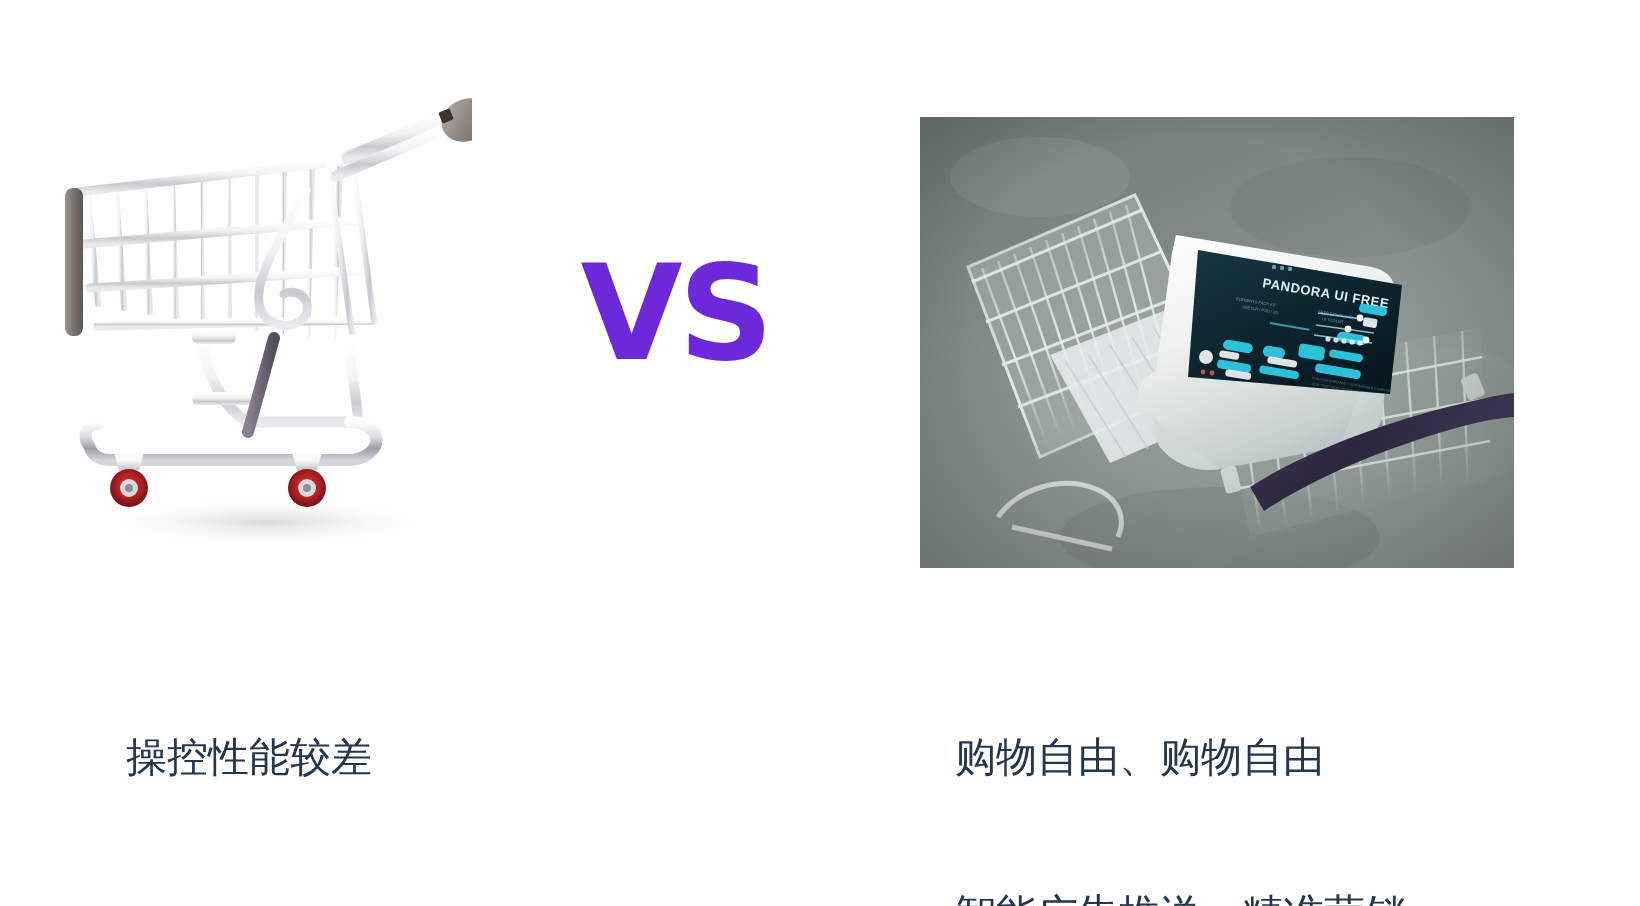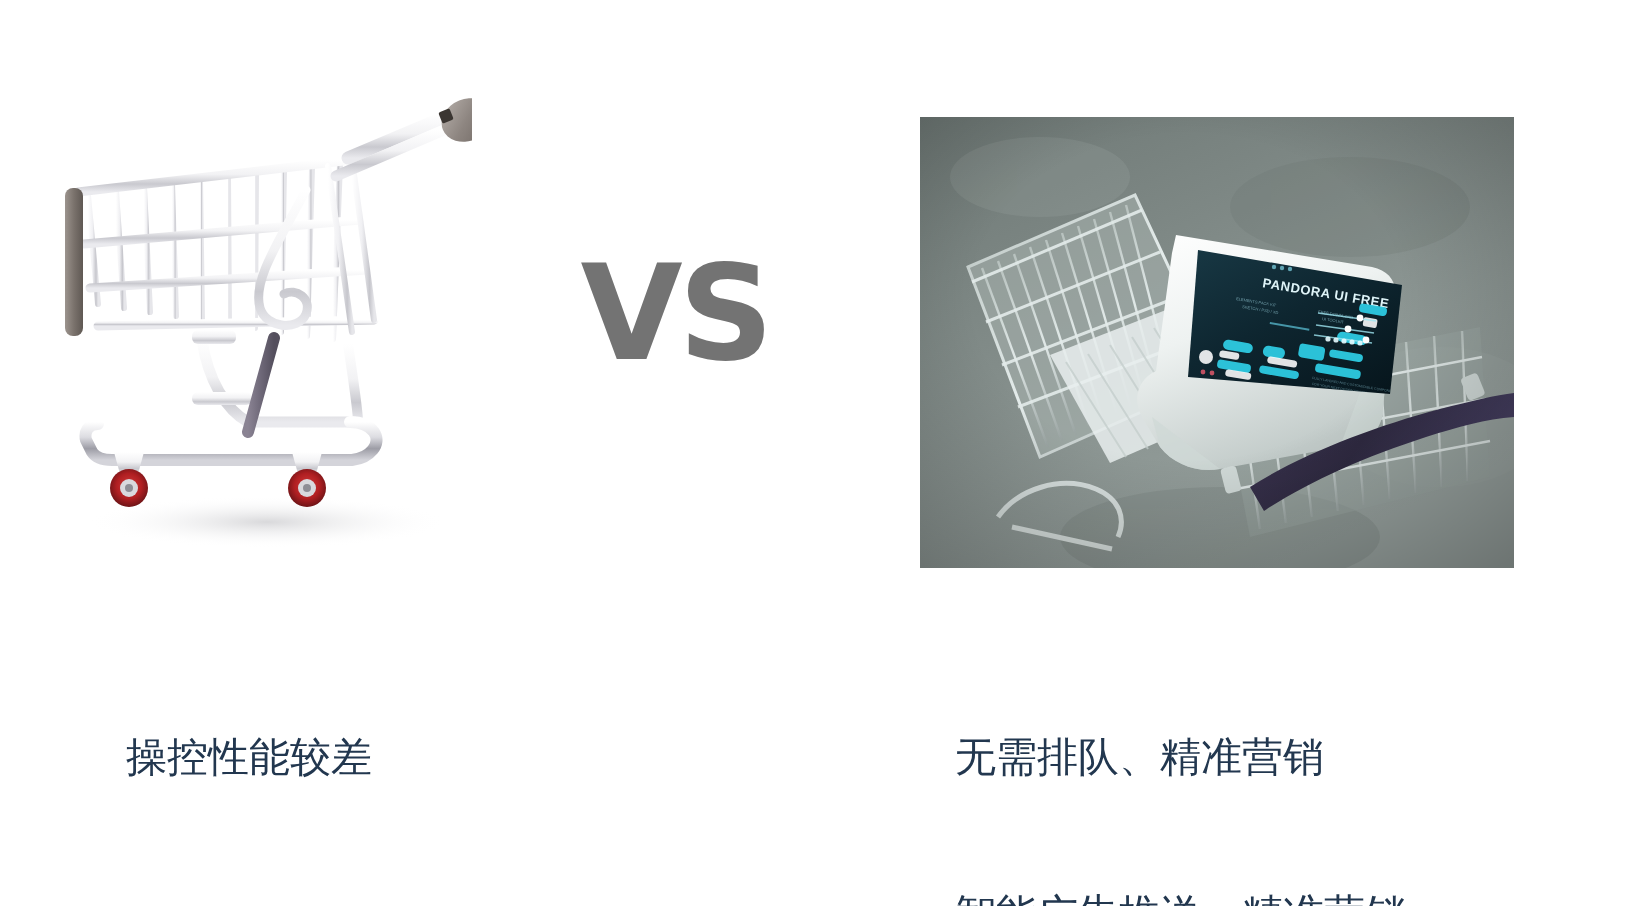--- a/index.html
+++ b/index.html
@@ -20,21 +20,21 @@
   .cart-illustration svg{display:block;width:100%;height:100%;}
 
   
   .vs-wrap{
     position:absolute;left:560px;top:248px;width:230px;height:130px;
     display:flex;align-items:center;justify-content:center;
   }
   .vs-text{
     font-family:"DejaVu Sans","Liberation Sans",sans-serif;
     font-size:132px;font-weight:bold;line-height:1;
-    color:#737373;letter-spacing:-4px;
+    color:#6d28d9;letter-spacing:-4px;
     -webkit-font-smoothing:antialiased;
   }
 
   
   .photo{
     position:absolute;left:920px;top:117px;width:594px;height:451px;
     overflow:hidden;
     background:#7e8985;
   }
   .photo-svg{position:absolute;inset:0;width:100%;height:100%;display:block;}
@@ -363,18 +363,18 @@
       <rect x="0" y="0" width="594" height="451" fill="url(#vignette)"></rect>
     </svg>
   </div>
 
   <div class="caption caption-left">
     <span class="line">操控性能较差</span>
     
   </div>
 
   <div class="caption caption-right">
-    <span class="line">无需排队、精准营销</span>
+    <span class="line">购物自由、购物自由</span>
     <span class="line">智能广告推送、精准营销</span>
     
   </div>
 
 </div>
 
 </body></html>

